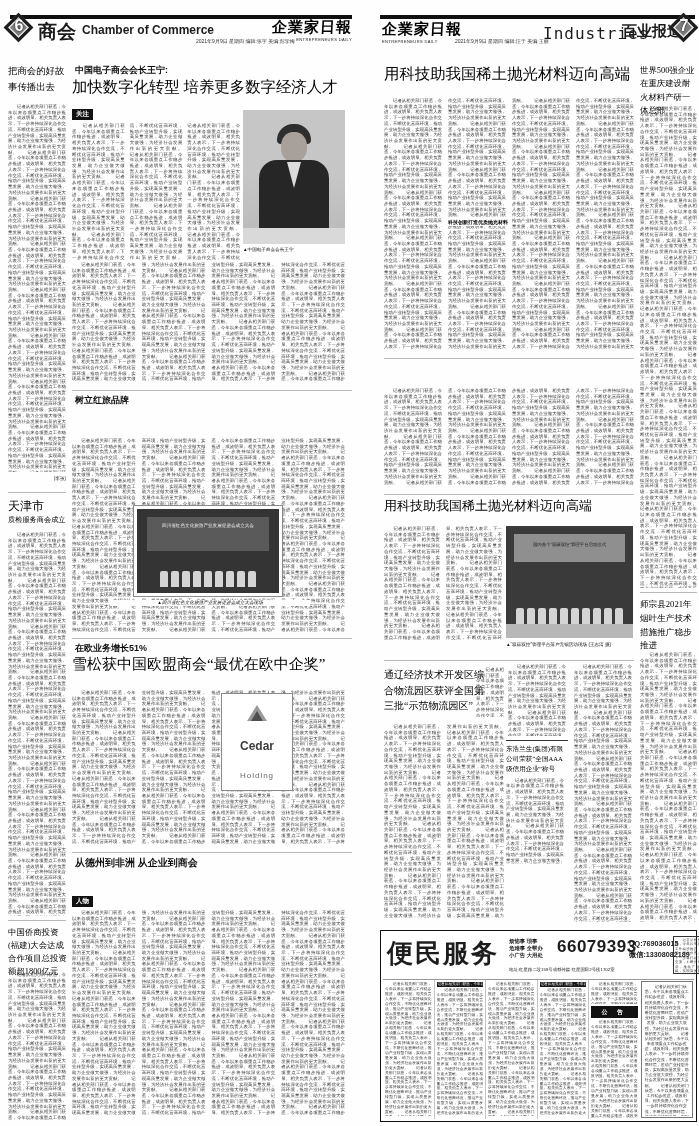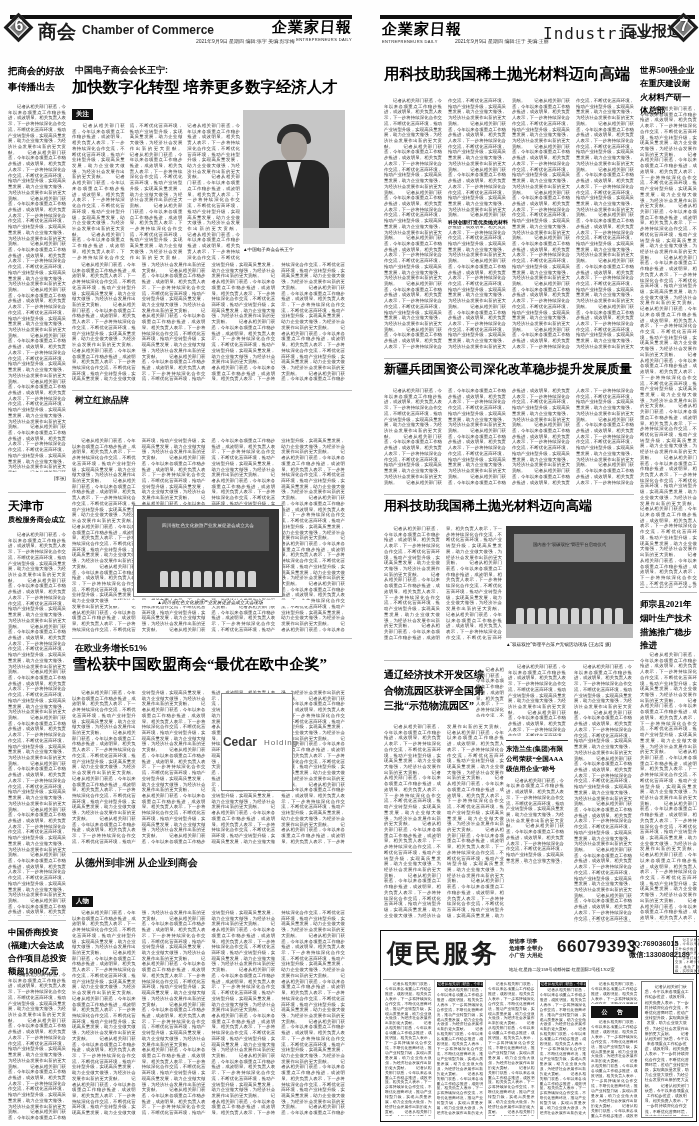--- a/index.html
+++ b/index.html
@@ -4,21 +4,21 @@
 <style>
   *{margin:0;padding:0;box-sizing:border-box}
   html,body{width:699px;height:1126px;background:#fff;overflow:hidden}
   body{font-family:"Liberation Sans",sans-serif;color:#1c1c1c}
   #canvas{position:relative;width:699px;height:1126px;background:#fefefe}
   .abs{position:absolute}
   .fill{font-size:4.4px;line-height:1.3;color:#323232;text-align:justify;word-break:break-all;overflow:hidden}
   .cols2{column-count:2;column-gap:6px}
   .cols3{column-count:3;column-gap:5px}
   .cols4{column-count:4;column-gap:6px}
-  .headline{font-family:"Liberation Serif",serif;font-weight:700;color:#000;line-height:1.25}
+  .headline{font-family:"Liberation Serif",serif;font-weight:400;color:#000;line-height:1.25}
   .kicker{font-weight:700;color:#111;font-size:9px}
   .hr{border-top:1px solid #b9b9b9}
   .bar{background:#101010}
   .diamond-wrap{width:30px;height:38px}
   .diamond{position:absolute;left:4px;top:8px;width:21px;height:21px;background:#7d7d7d;border:3px solid #1d1d1d;transform:rotate(45deg);box-shadow:inset 0 0 0 1.5px #e8e8e8}
   .diamond-num{position:absolute;left:0;top:8px;width:30px;text-align:center;font-size:16px;font-weight:900;color:#fff;text-shadow:0 0 2px #000}
   .masthead-cn{font-family:"Liberation Serif",serif;font-weight:900;font-size:15px;letter-spacing:1px;color:#000;transform:skewX(-3deg)}
   .masthead-en{font-size:4px;letter-spacing:.4px;color:#222}
   .dateline{font-size:5px;color:#333;white-space:nowrap}
   .tag{background:#111;color:#fff;font-size:6.5px;font-weight:700;padding:2px 4px;line-height:1;z-index:5}
@@ -99,21 +99,21 @@
           <i></i>
         </div>
     </div>
     <div class="abs caption" style="left:110px;top:600px;width:200px;text-align:center;font-style:italic;background:#fefefe;z-index:5">▲四川省红色文化旅游产业发展促进会成立大会现场</div>
 
     <div class="abs hr" style="left:72px;top:638px;width:280px"></div>
 
     <div class="abs kicker" style="left:75px;top:642px">在欧业务增长51%</div>
     <div class="abs headline" style="left:72px;top:655px;width:280px;font-size:15px">雪松获中国欧盟商会“最优在欧中企奖”</div>
     <div class="abs fill cols4" style="left:72px;top:690px;width:273px;height:160px">　　记者从相关部门获悉，今年以来各项重点工作稳步推进，成效明显。相关负责人表示，下一步将持续深化合作交流，不断优化营商环境，推动产业转型升级，实现高质量发展，助力企业做大做强，为经济社会发展作出新的更大贡献。　　记者从相关部门获悉，今年以来各项重点工作稳步推进，成效明显。相关负责人表示，下一步将持续深化合作交流，不断优化营商环境，推动产业转型升级，实现高质量发展，助力企业做大做强，为经济社会发展作出新的更大贡献。　　记者从相关部门获悉，今年以来各项重点工作稳步推进，成效明显。相关负责人表示，下一步将持续深化合作交流，不断优化营商环境，推动产业转型升级，实现高质量发展，助力企业做大做强，为经济社会发展作出新的更大贡献。　　记者从相关部门获悉，今年以来各项重点工作稳步推进，成效明显。相关负责人表示，下一步将持续深化合作交流，不断优化营商环境，推动产业转型升级，实现高质量发展，助力企业做大做强，为经济社会发展作出新的更大贡献。　　记者从相关部门获悉，今年以来各项重点工作稳步推进，成效明显。相关负责人表示，下一步将持续深化合作交流，不断优化营商环境，推动产业转型升级，实现高质量发展，助力企业做大做强，为经济社会发展作出新的更大贡献。　　记者从相关部门获悉，今年以来各项重点工作稳步推进，成效明显。相关负责人表示，下一步将持续深化合作交流，不断优化营商环境，推动产业转型升级，实现高质量发展，助力企业做大做强，为经济社会发展作出新的更大贡献。　　记者从相关部门获悉，今年以来各项重点工作稳步推进，成效明显。相关负责人表示，下一步将持续深化合作交流，不断优化营商环境，推动产业转型升级，实现高质量发展，助力企业做大做强，为经济社会发展作出新的更大贡献。　　记者从相关部门获悉，今年以来各项重点工作稳步推进，成效明显。相关负责人表示，下一步将持续深化合作交流，不断优化营商环境，推动产业转型升级，实现高质量发展，助力企业做大做强，为经济社会发展作出新的更大贡献。　　记者从相关部门获悉，今年以来各项重点工作稳步推进，成效明显。相关负责人表示，下一步将持续深化合作交流，不断优化营商环境，推动产业转型升级，实现高质量发展，助力企业做大做强，为经济社会发展作出新的更大贡献。　　记者从相关部门获悉，今年以来各项重点工作稳步推进，成效明显。相关负责人表示，下一步将持续深化合作交流，不断优化营商环境，推动产业转型升级，实现高质量发展，助力企业做大做强，为经济社会发展作出新的更大贡献。　　记者从相关部门获悉，今年以来各项重点工作稳步推进，成效明显。相关负责人表示，下一步将持续深化合作交流，不断优化营商环境，推动产业转型升级，实现高质量发展，助力企业做大做强，为经济社会发展作出新的更大贡献。　　记者从相关部门获悉，今年以来各项重点工作稳步推进，成效明显。相关负责人表示，下一步将持续深化合作交流，不断优化营商环境，推动产业转型升级，实现高质量发展，助力企业做大做强，为经济社会发展作出新的更大贡献。　　记者从相关部门获悉，今年以来各项重点工作稳步推进，成效明显。相关负责人表示，下一步将持续深化合作交流，不断优化营商环境，推动产业转型升级，实现高质量发展，助力企业做大做强，为经济社会发展作出新的更大贡献。　　记者从相关部门获悉，今年以来各项重点工作稳步推进，成效明显。相关负责人表示，下一步将持续深化合作交流，不断优化营商环境，推动产业转型升级，实现高质量发展，助力企业做大做强，为经济社会发展作出新的更大贡献。　　记者从相关部门获悉，今年以来各项重点工作稳步推进，成效明显。相关负责人表示，下一步将持续深化合作交流，不断优化营商环境，推动产业转型升级，实现高质量发展，助力企业做大做强，为经济社会发展作出新的更大贡献。　　记者从相关部门获悉，今年以来各项重点工作稳步推进，成效明显。相关负责人表示，下一步将持续深化合作交流，不断优化营商环境，推动产业转型升级，实现高质量发展，助力企业做大做强，为经济社会发展作出新的更大贡献。　　记者从相关部门获悉，今年以来各项重点工作稳步推进，成效明显。相关负责人表示，下一步将持续深化合作交流，不断优化营商环境，推动产业转型升级，实现高质量发展，助力企业做大做强，为经济社会发展作出新的更大贡献。　　记者从相关部门获悉，今年以来各项重点工作稳步推进，成效明显。相关负责人表示，下一步将持续深化合作交流，不断优化营商环境，推动产业转型升级，实现高质量发展，助力企业做大做强，为经济社会发展作出新的更大贡献。　　记者从相关部门获悉，今年以来各项重点工作稳步推进，成效明显。相关负责人表示，下一步将持续深化合作交流，不断优化营商环境，推动产业转型升级，实现高质量发展，助力企业做大做强，为经济社会发展作出新的更大贡献。　　记者从相关部门获悉，今年以来各项重点工作稳步推进，成效明显。相关负责人表示，下一步将持续深化合作交流，不断优化营商环境，推动产业转型升级，实现高质量发展，助力企业做大做强，为经济社会发展作出新的更大贡献。　　记者从相关部门获悉，今年以来各项重点工作稳步推进，成效明显。相关负责人表示，下一步将持续深化合作交流，不断优化营商环境，推动产业转型升级，实现高质量发展，助力企业做大做强，为经济社会发展作出新的更大贡献。　　记者从相关部门获悉，今年以来各项重点工作稳步推进，成效明显。相关负责人表示，下一步将持续深化合作交流，不断优化营商环境，推动产业转型升级，实现高质量发展，助力企业做大做强，为经济社会发展作出新的更大贡献。　　记者从相关部门获悉，今年以来各项重点工作稳步推进，成效明显。相关负责人表示，下一步将持续深化合作交流，不断优化营商环境，推动产业转型升级，实现高质量发展，助力企业做大做强，为经济社会发展作出新的更大贡献。</div>
-    <div class="abs p-mask" style="left:222px;top:694px;width:70px;height:96px;background:#fff;display:flex;align-items:center;justify-content:center;gap:7px">
+    <div class="abs p-mask" style="left:222px;top:694px;width:70px;height:96px;background:#fff;display:flex;flex-direction:column;align-items:center;justify-content:center;gap:18px">
       <svg width="20" height="16" viewBox="0 0 20 16">
         <path d="M10 0 L20 16 L0 16 Z" fill="#9a9a9a"></path>
           <path d="M10 6 L16 16 L4 16 Z" fill="#4f4f4f"></path>
       </svg>
       <div style="font-size:12px;font-weight:700;color:#3d3d3d">Cedar</div>
       <div style="font-size:8px;color:#6a6a6a;letter-spacing:1px">Holding</div>
     </div>
 
     <div class="abs hr" style="left:72px;top:852px;width:280px"></div>
 
@@ -142,21 +142,20 @@
     <div class="abs subhead-inline" style="left:88px;top:218px;width:60px">科技创新打造优质抛光材料</div>
 
     <div class="abs headline" style="left:280px;top:64px;width:57px;font-size:8.4px;line-height:1.6">世界500强企业在重庆建设耐火材料产研一体总部</div>
     <div class="abs fill" style="left:280px;top:106px;width:57px;height:482px">　　记者从相关部门获悉，今年以来各项重点工作稳步推进，成效明显。相关负责人表示，下一步将持续深化合作交流，不断优化营商环境，推动产业转型升级，实现高质量发展，助力企业做大做强，为经济社会发展作出新的更大贡献。　　记者从相关部门获悉，今年以来各项重点工作稳步推进，成效明显。相关负责人表示，下一步将持续深化合作交流，不断优化营商环境，推动产业转型升级，实现高质量发展，助力企业做大做强，为经济社会发展作出新的更大贡献。　　记者从相关部门获悉，今年以来各项重点工作稳步推进，成效明显。相关负责人表示，下一步将持续深化合作交流，不断优化营商环境，推动产业转型升级，实现高质量发展，助力企业做大做强，为经济社会发展作出新的更大贡献。　　记者从相关部门获悉，今年以来各项重点工作稳步推进，成效明显。相关负责人表示，下一步将持续深化合作交流，不断优化营商环境，推动产业转型升级，实现高质量发展，助力企业做大做强，为经济社会发展作出新的更大贡献。　　记者从相关部门获悉，今年以来各项重点工作稳步推进，成效明显。相关负责人表示，下一步将持续深化合作交流，不断优化营商环境，推动产业转型升级，实现高质量发展，助力企业做大做强，为经济社会发展作出新的更大贡献。　　记者从相关部门获悉，今年以来各项重点工作稳步推进，成效明显。相关负责人表示，下一步将持续深化合作交流，不断优化营商环境，推动产业转型升级，实现高质量发展，助力企业做大做强，为经济社会发展作出新的更大贡献。　　记者从相关部门获悉，今年以来各项重点工作稳步推进，成效明显。相关负责人表示，下一步将持续深化合作交流，不断优化营商环境，推动产业转型升级，实现高质量发展，助力企业做大做强，为经济社会发展作出新的更大贡献。　　记者从相关部门获悉，今年以来各项重点工作稳步推进，成效明显。相关负责人表示，下一步将持续深化合作交流，不断优化营商环境，推动产业转型升级，实现高质量发展，助力企业做大做强，为经济社会发展作出新的更大贡献。　　记者从相关部门获悉，今年以来各项重点工作稳步推进，成效明显。相关负责人表示，下一步将持续深化合作交流，不断优化营商环境，推动产业转型升级，实现高质量发展，助力企业做大做强，为经济社会发展作出新的更大贡献。　　记者从相关部门获悉，今年以来各项重点工作稳步推进，成效明显。相关负责人表示，下一步将持续深化合作交流，不断优化营商环境，推动产业转型升级，实现高质量发展，助力企业做大做强，为经济社会发展作出新的更大贡献。　　记者从相关部门获悉，今年以来各项重点工作稳步推进，成效明显。相关负责人表示，下一步将持续深化合作交流，不断优化营商环境，推动产业转型升级，实现高质量发展，助力企业做大做强，为经济社会发展作出新的更大贡献。　　记者从相关部门获悉，今年以来各项重点工作稳步推进，成效明显。相关负责人表示，下一步将持续深化合作交流，不断优化营商环境，推动产业转型升级，实现高质量发展，助力企业做大做强，为经济社会发展作出新的更大贡献。　　记者从相关部门获悉，今年以来各项重点工作稳步推进，成效明显。相关负责人表示，下一步将持续深化合作交流，不断优化营商环境，推动产业转型升级，实现高质量发展，助力企业做大做强，为经济社会发展作出新的更大贡献。　　记者从相关部门获悉，今年以来各项重点工作稳步推进，成效明显。相关负责人表示，下一步将持续深化合作交流，不断优化营商环境，推动产业转型升级，实现高质量发展，助力企业做大做强，为经济社会发展作出新的更大贡献。　　记者从相关部门获悉，今年以来各项重点工作稳步推进，成效明显。相关负责人表示，下一步将持续深化合作交流，不断优化营商环境，推动产业转型升级，实现高质量发展，助力企业做大做强，为经济社会发展作出新的更大贡献。</div>
     <div class="abs hr" style="left:280px;top:592px;width:57px"></div>
     <div class="abs headline" style="left:280px;top:598px;width:58px;font-size:8.6px;line-height:1.6">师宗县2021年烟叶生产技术措施推广稳步推进</div>
     <div class="abs fill" style="left:280px;top:652px;width:57px;height:270px">　　记者从相关部门获悉，今年以来各项重点工作稳步推进，成效明显。相关负责人表示，下一步将持续深化合作交流，不断优化营商环境，推动产业转型升级，实现高质量发展，助力企业做大做强，为经济社会发展作出新的更大贡献。　　记者从相关部门获悉，今年以来各项重点工作稳步推进，成效明显。相关负责人表示，下一步将持续深化合作交流，不断优化营商环境，推动产业转型升级，实现高质量发展，助力企业做大做强，为经济社会发展作出新的更大贡献。　　记者从相关部门获悉，今年以来各项重点工作稳步推进，成效明显。相关负责人表示，下一步将持续深化合作交流，不断优化营商环境，推动产业转型升级，实现高质量发展，助力企业做大做强，为经济社会发展作出新的更大贡献。　　记者从相关部门获悉，今年以来各项重点工作稳步推进，成效明显。相关负责人表示，下一步将持续深化合作交流，不断优化营商环境，推动产业转型升级，实现高质量发展，助力企业做大做强，为经济社会发展作出新的更大贡献。　　记者从相关部门获悉，今年以来各项重点工作稳步推进，成效明显。相关负责人表示，下一步将持续深化合作交流，不断优化营商环境，推动产业转型升级，实现高质量发展，助力企业做大做强，为经济社会发展作出新的更大贡献。　　记者从相关部门获悉，今年以来各项重点工作稳步推进，成效明显。相关负责人表示，下一步将持续深化合作交流，不断优化营商环境，推动产业转型升级，实现高质量发展，助力企业做大做强，为经济社会发展作出新的更大贡献。　　记者从相关部门获悉，今年以来各项重点工作稳步推进，成效明显。相关负责人表示，下一步将持续深化合作交流，不断优化营商环境，推动产业转型升级，实现高质量发展，助力企业做大做强，为经济社会发展作出新的更大贡献。　　记者从相关部门获悉，今年以来各项重点工作稳步推进，成效明显。相关负责人表示，下一步将持续深化合作交流，不断优化营商环境，推动产业转型升级，实现高质量发展，助力企业做大做强，为经济社会发展作出新的更大贡献。　　记者从相关部门获悉，今年以来各项重点工作稳步推进，成效明显。相关负责人表示，下一步将持续深化合作交流，不断优化营商环境，推动产业转型升级，实现高质量发展，助力企业做大做强，为经济社会发展作出新的更大贡献。</div>
 
     <div class="abs hr" style="left:24px;top:358px;width:250px"></div>
 
-    <div class="abs headline" style="left:24px;top:362px;width:252px;font-size:12.4px">新疆兵团国资公司深化改革稳步提升发展质量</div>
     <div class="abs fill cols4" style="left:24px;top:388px;width:250px;height:102px">　　记者从相关部门获悉，今年以来各项重点工作稳步推进，成效明显。相关负责人表示，下一步将持续深化合作交流，不断优化营商环境，推动产业转型升级，实现高质量发展，助力企业做大做强，为经济社会发展作出新的更大贡献。　　记者从相关部门获悉，今年以来各项重点工作稳步推进，成效明显。相关负责人表示，下一步将持续深化合作交流，不断优化营商环境，推动产业转型升级，实现高质量发展，助力企业做大做强，为经济社会发展作出新的更大贡献。　　记者从相关部门获悉，今年以来各项重点工作稳步推进，成效明显。相关负责人表示，下一步将持续深化合作交流，不断优化营商环境，推动产业转型升级，实现高质量发展，助力企业做大做强，为经济社会发展作出新的更大贡献。　　记者从相关部门获悉，今年以来各项重点工作稳步推进，成效明显。相关负责人表示，下一步将持续深化合作交流，不断优化营商环境，推动产业转型升级，实现高质量发展，助力企业做大做强，为经济社会发展作出新的更大贡献。　　记者从相关部门获悉，今年以来各项重点工作稳步推进，成效明显。相关负责人表示，下一步将持续深化合作交流，不断优化营商环境，推动产业转型升级，实现高质量发展，助力企业做大做强，为经济社会发展作出新的更大贡献。　　记者从相关部门获悉，今年以来各项重点工作稳步推进，成效明显。相关负责人表示，下一步将持续深化合作交流，不断优化营商环境，推动产业转型升级，实现高质量发展，助力企业做大做强，为经济社会发展作出新的更大贡献。　　记者从相关部门获悉，今年以来各项重点工作稳步推进，成效明显。相关负责人表示，下一步将持续深化合作交流，不断优化营商环境，推动产业转型升级，实现高质量发展，助力企业做大做强，为经济社会发展作出新的更大贡献。　　记者从相关部门获悉，今年以来各项重点工作稳步推进，成效明显。相关负责人表示，下一步将持续深化合作交流，不断优化营商环境，推动产业转型升级，实现高质量发展，助力企业做大做强，为经济社会发展作出新的更大贡献。　　记者从相关部门获悉，今年以来各项重点工作稳步推进，成效明显。相关负责人表示，下一步将持续深化合作交流，不断优化营商环境，推动产业转型升级，实现高质量发展，助力企业做大做强，为经济社会发展作出新的更大贡献。　　记者从相关部门获悉，今年以来各项重点工作稳步推进，成效明显。相关负责人表示，下一步将持续深化合作交流，不断优化营商环境，推动产业转型升级，实现高质量发展，助力企业做大做强，为经济社会发展作出新的更大贡献。　　记者从相关部门获悉，今年以来各项重点工作稳步推进，成效明显。相关负责人表示，下一步将持续深化合作交流，不断优化营商环境，推动产业转型升级，实现高质量发展，助力企业做大做强，为经济社会发展作出新的更大贡献。　　记者从相关部门获悉，今年以来各项重点工作稳步推进，成效明显。相关负责人表示，下一步将持续深化合作交流，不断优化营商环境，推动产业转型升级，实现高质量发展，助力企业做大做强，为经济社会发展作出新的更大贡献。　　记者从相关部门获悉，今年以来各项重点工作稳步推进，成效明显。相关负责人表示，下一步将持续深化合作交流，不断优化营商环境，推动产业转型升级，实现高质量发展，助力企业做大做强，为经济社会发展作出新的更大贡献。</div>
 
     <div class="abs hr" style="left:24px;top:494px;width:250px"></div>
 
     <div class="abs headline" style="left:24px;top:498px;width:252px;font-size:13px">用科技助我国稀土抛光材料迈向高端</div>
     <div class="abs fill cols2" style="left:24px;top:526px;width:118px;height:120px">　　记者从相关部门获悉，今年以来各项重点工作稳步推进，成效明显。相关负责人表示，下一步将持续深化合作交流，不断优化营商环境，推动产业转型升级，实现高质量发展，助力企业做大做强，为经济社会发展作出新的更大贡献。　　记者从相关部门获悉，今年以来各项重点工作稳步推进，成效明显。相关负责人表示，下一步将持续深化合作交流，不断优化营商环境，推动产业转型升级，实现高质量发展，助力企业做大做强，为经济社会发展作出新的更大贡献。　　记者从相关部门获悉，今年以来各项重点工作稳步推进，成效明显。相关负责人表示，下一步将持续深化合作交流，不断优化营商环境，推动产业转型升级，实现高质量发展，助力企业做大做强，为经济社会发展作出新的更大贡献。　　记者从相关部门获悉，今年以来各项重点工作稳步推进，成效明显。相关负责人表示，下一步将持续深化合作交流，不断优化营商环境，推动产业转型升级，实现高质量发展，助力企业做大做强，为经济社会发展作出新的更大贡献。　　记者从相关部门获悉，今年以来各项重点工作稳步推进，成效明显。相关负责人表示，下一步将持续深化合作交流，不断优化营商环境，推动产业转型升级，实现高质量发展，助力企业做大做强，为经济社会发展作出新的更大贡献。　　记者从相关部门获悉，今年以来各项重点工作稳步推进，成效明显。相关负责人表示，下一步将持续深化合作交流，不断优化营商环境，推动产业转型升级，实现高质量发展，助力企业做大做强，为经济社会发展作出新的更大贡献。　　记者从相关部门获悉，今年以来各项重点工作稳步推进，成效明显。相关负责人表示，下一步将持续深化合作交流，不断优化营商环境，推动产业转型升级，实现高质量发展，助力企业做大做强，为经济社会发展作出新的更大贡献。　　记者从相关部门获悉，今年以来各项重点工作稳步推进，成效明显。相关负责人表示，下一步将持续深化合作交流，不断优化营商环境，推动产业转型升级，实现高质量发展，助力企业做大做强，为经济社会发展作出新的更大贡献。</div>
     <div class="abs photo" style="left:146px;top:526px;width:127px;height:112px;background:#3a3a3a">
       <div class="abs" style="left:8px;top:8px;width:111px;height:28px;background:#8f8f8f"></div>
       <div class="abs" style="left:8px;top:16px;width:111px;color:#1d1d1d;font-size:4.4px;text-align:center;white-space:nowrap;overflow:hidden">国内首个“双碳双控”管理平台启动仪式</div>
       <div class="abs" style="left:0;top:98px;width:127px;height:14px;background:#b7b7b7"></div>

